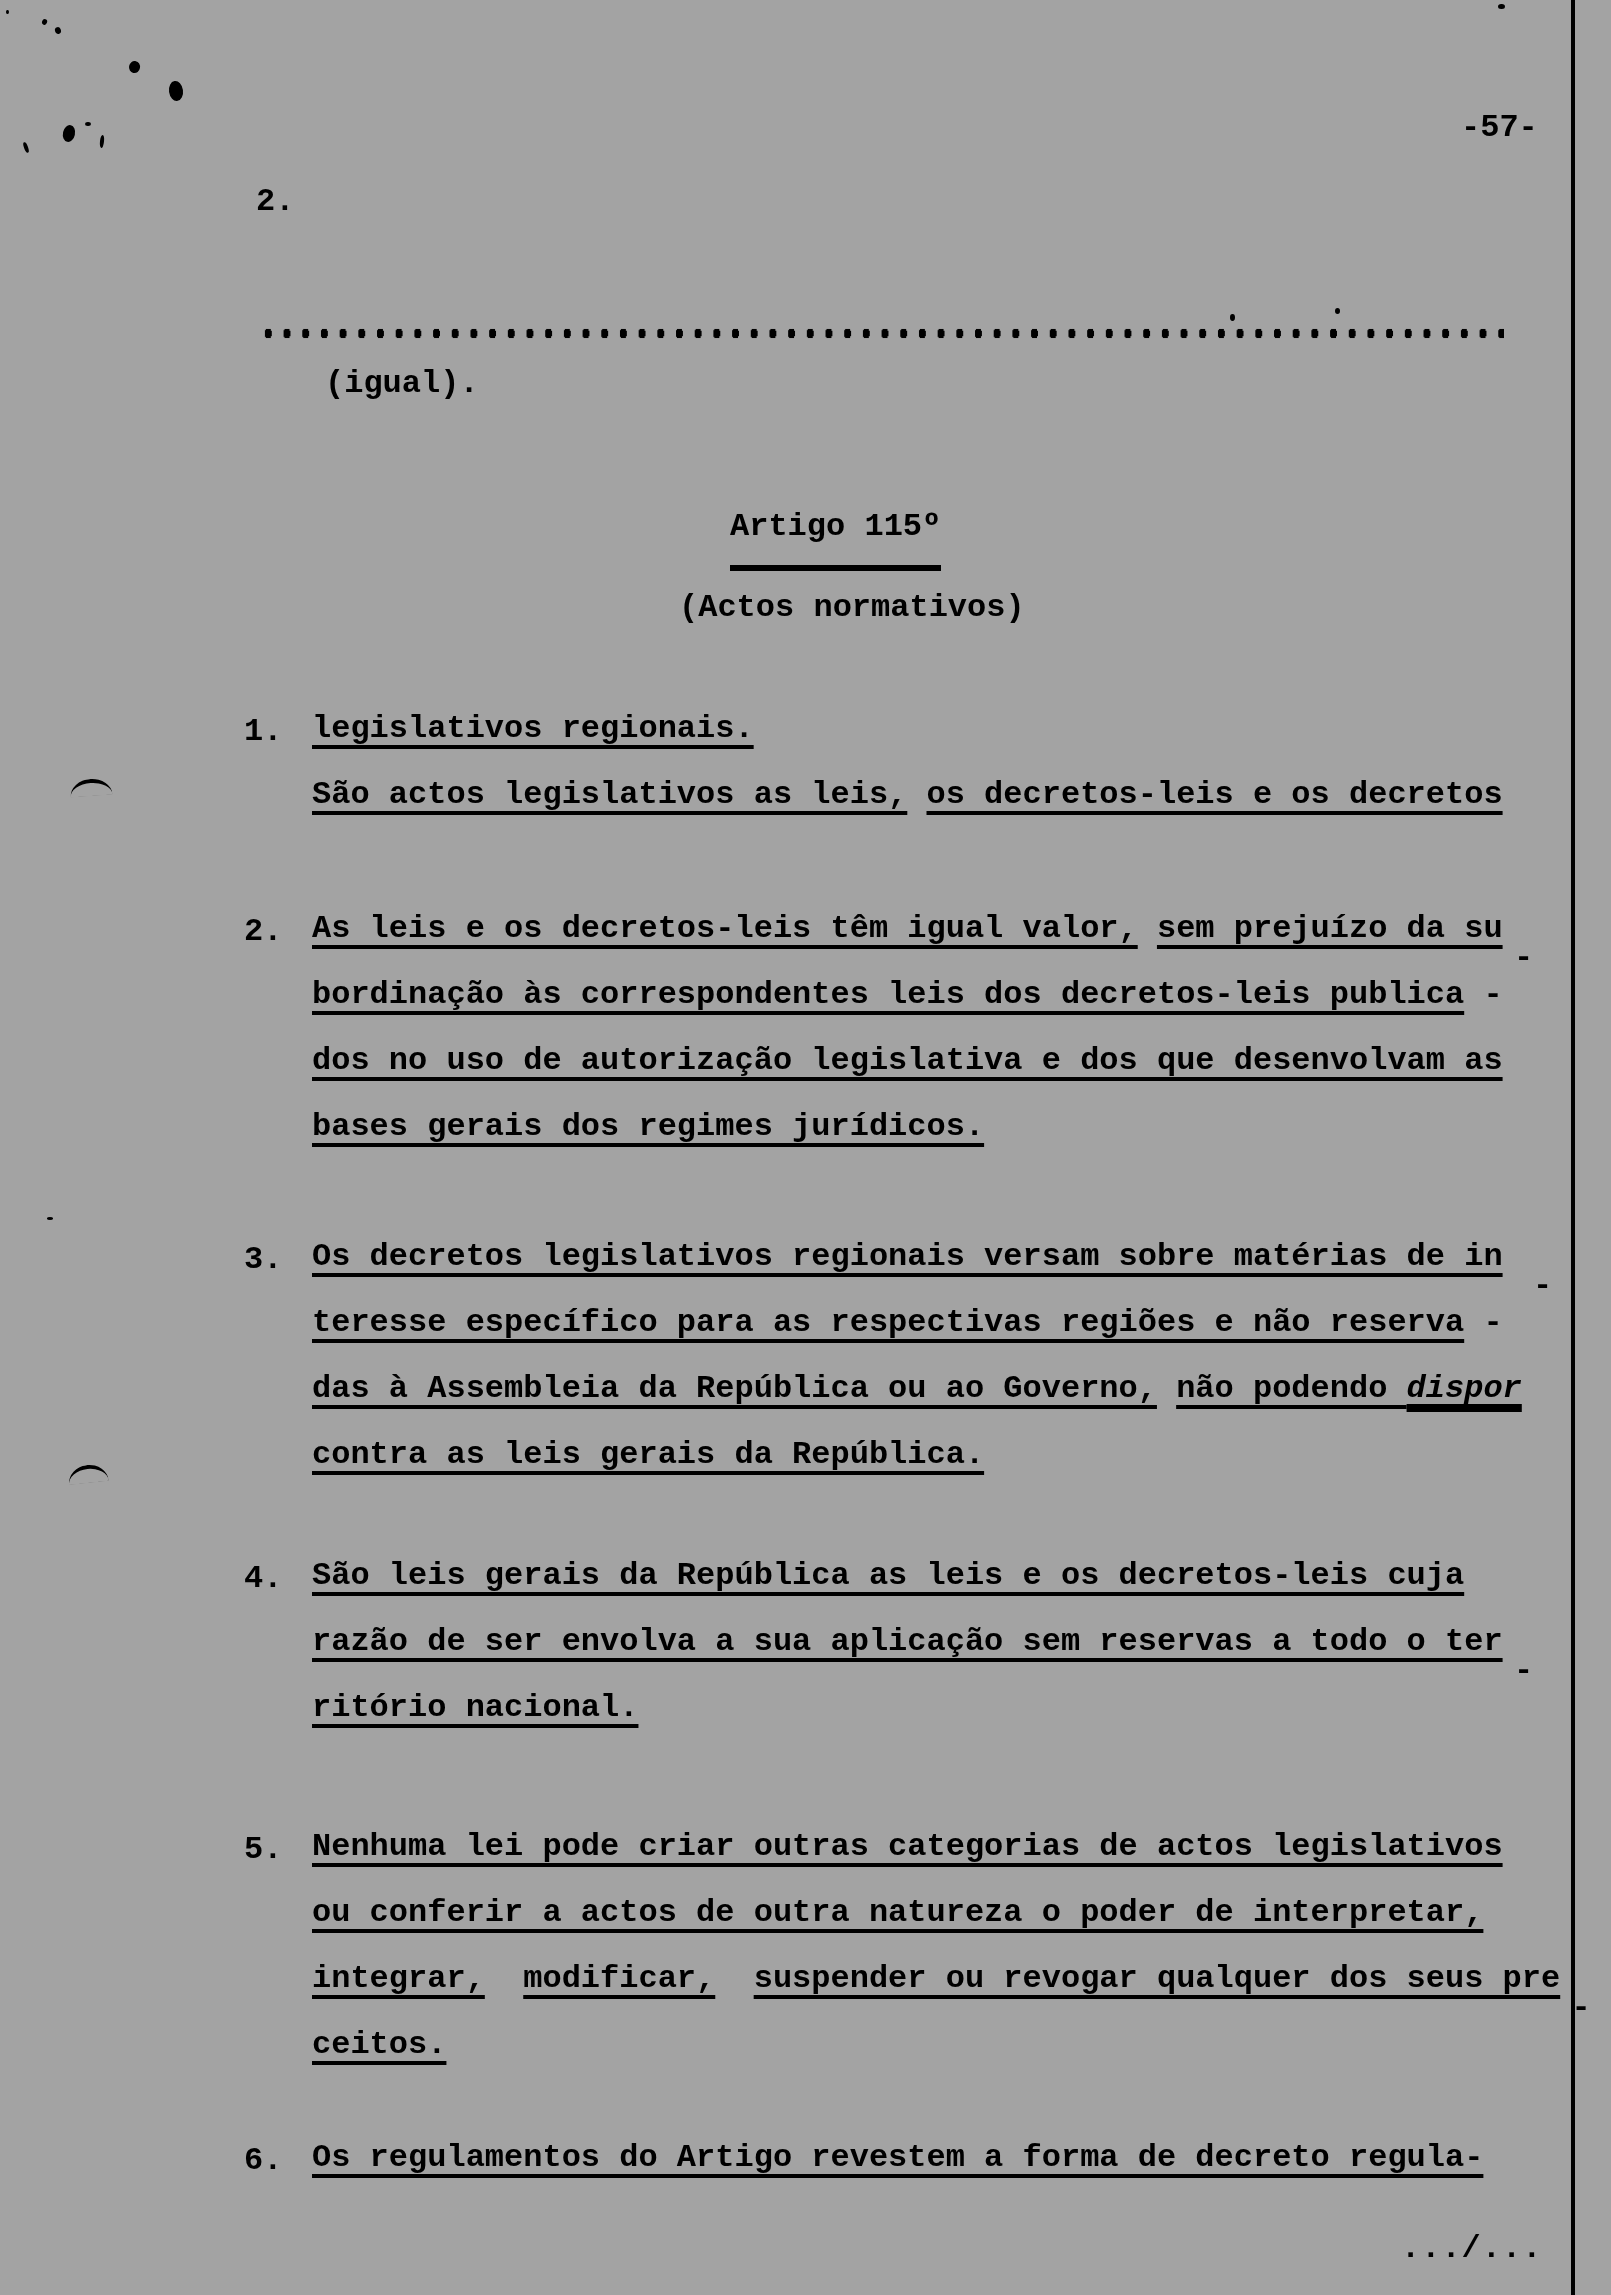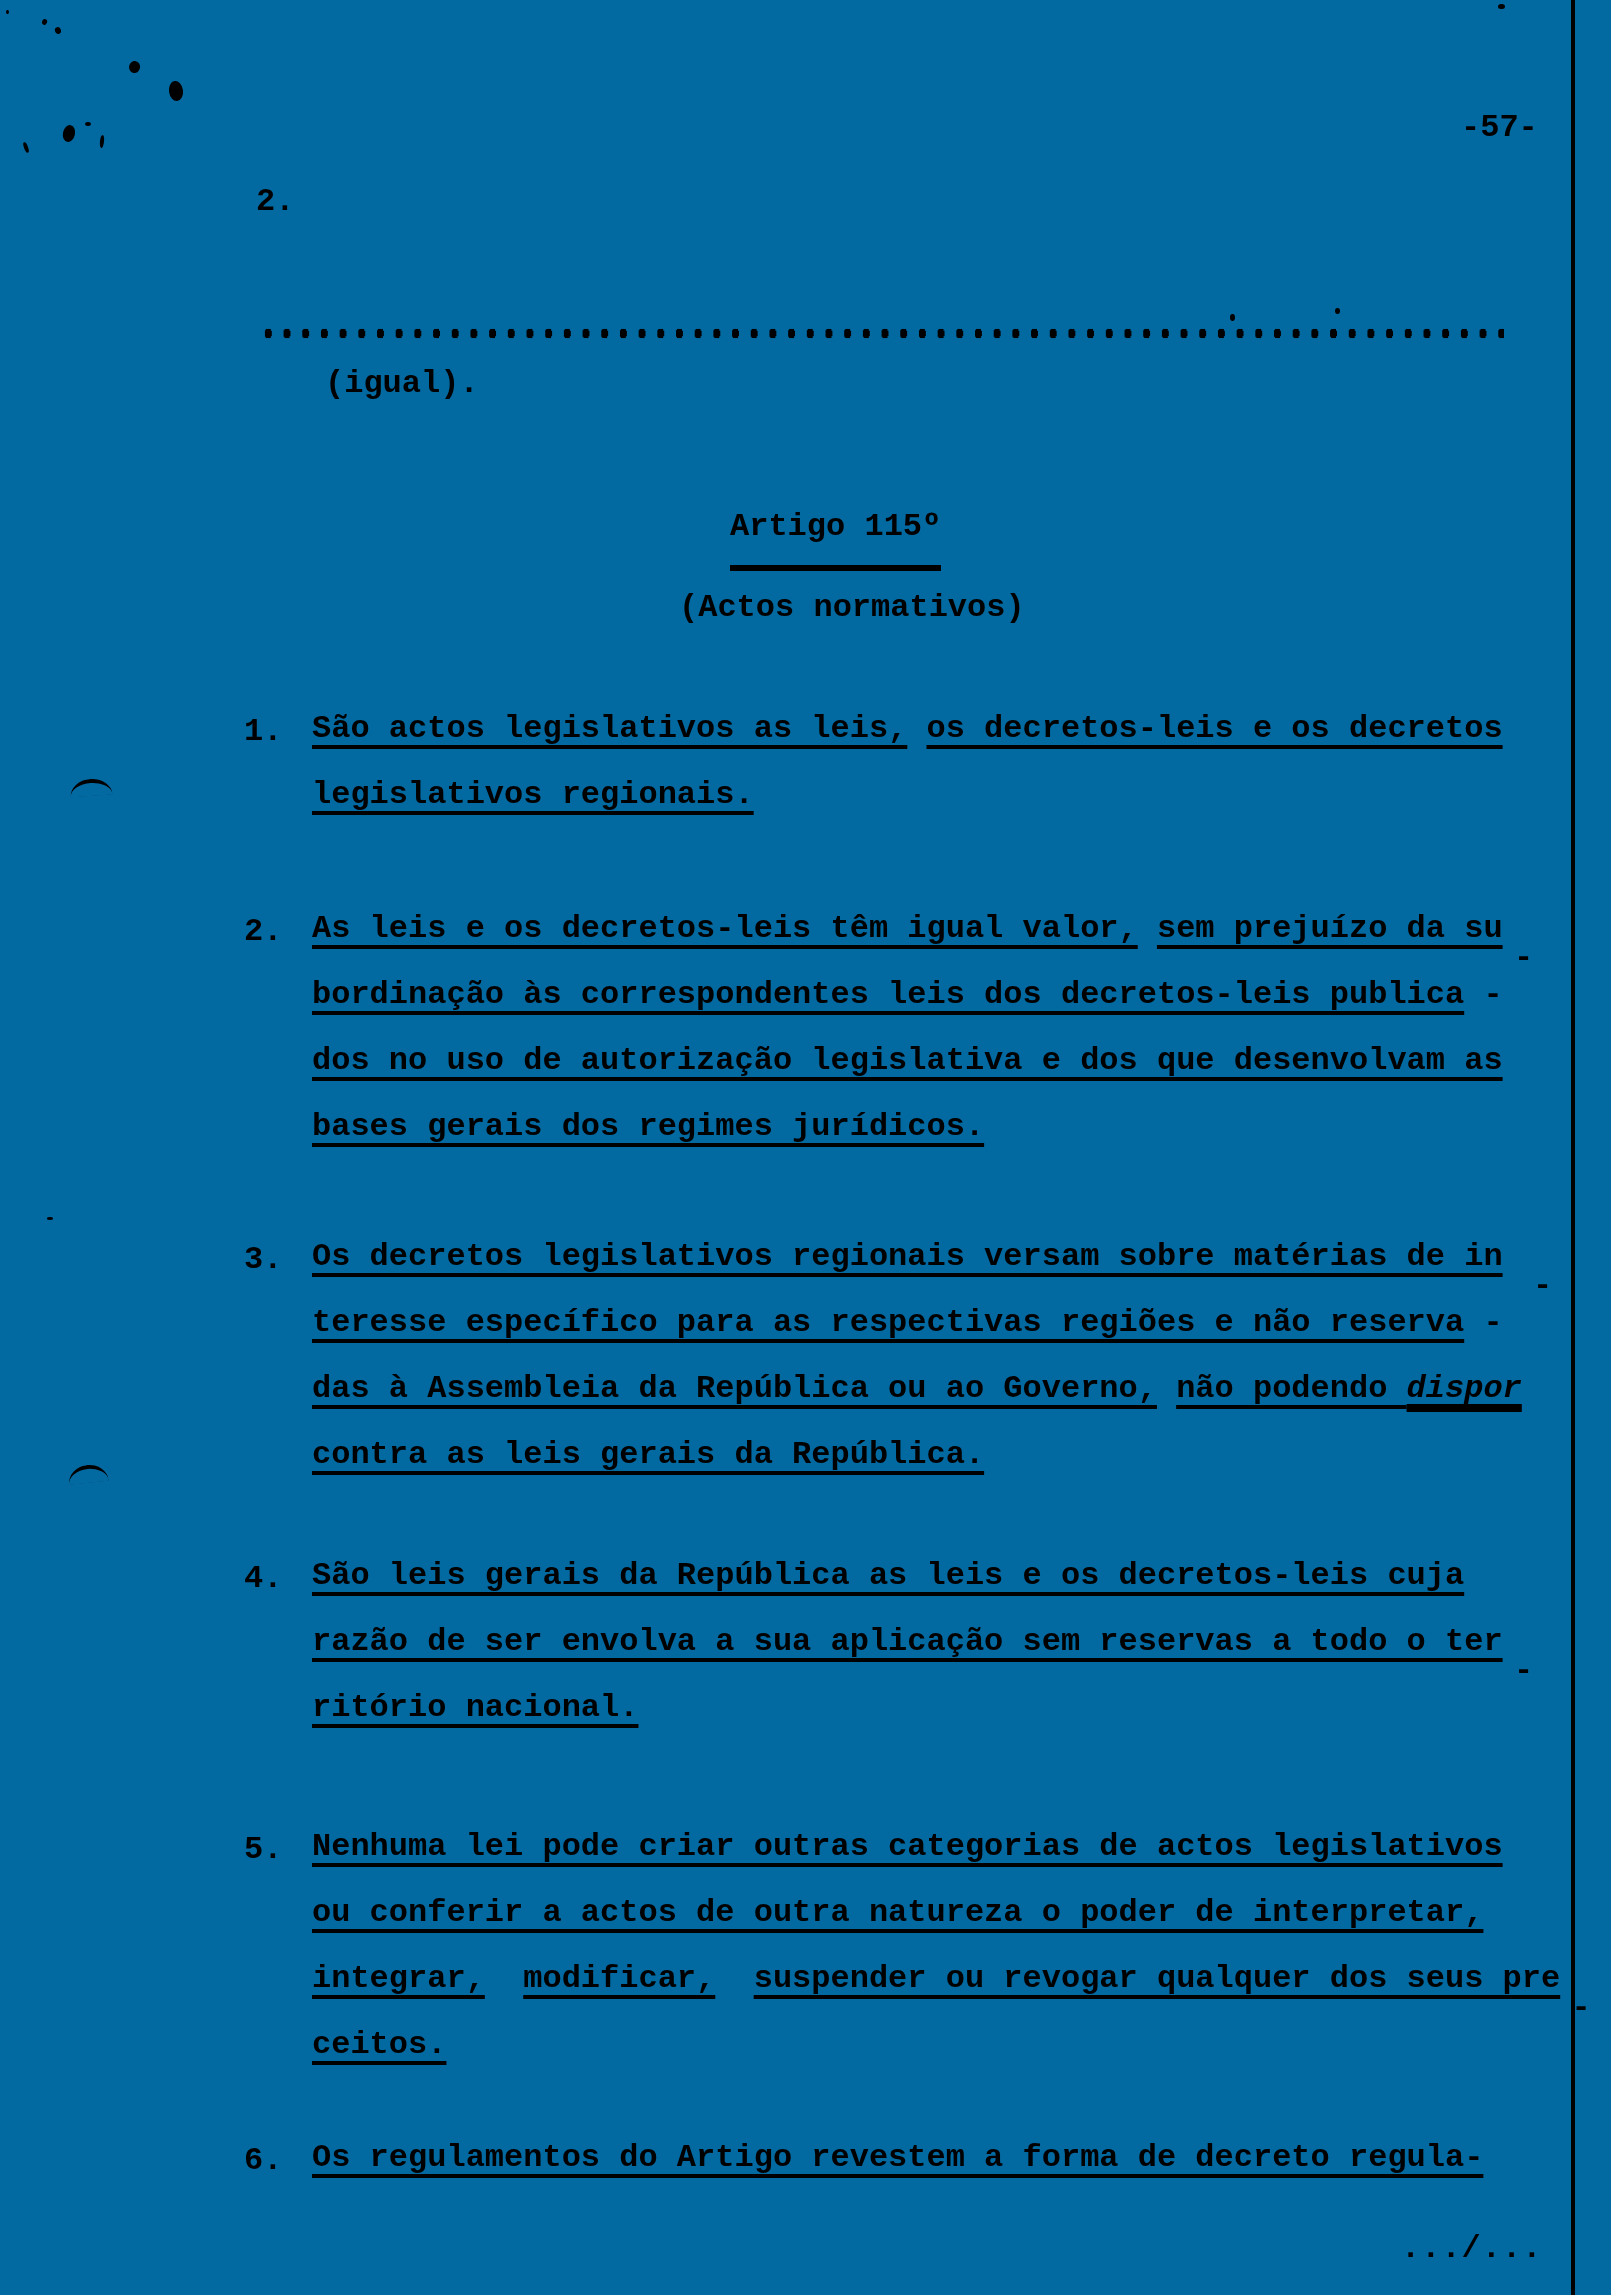--- a/index.html
+++ b/index.html
@@ -1,20 +1,20 @@
 <!DOCTYPE html>
 <html style="font-size:7.9px"><head>
 <meta charset="utf-8">
 <style>
   html,body{margin:0;padding:0;background:#e8e8e8;}
   .page{
     position:relative;
     width:1612px;
     height:2295px;
-    background:#0369a1;
+    background:#a3a3a3;
     overflow:hidden;
     font-family:"Liberation Mono","DejaVu Sans Mono",monospace;
     font-weight:700;
     font-size:32px;
     color:#000;
   }
   .abs{position:absolute;}
   
   .para{position:absolute;left:244px;white-space:pre;}
   .num{position:absolute;left:0;top:0;}
@@ -79,21 +79,21 @@
   </div>
 
   <div class="dotline"></div>
   <div class="speck" style="left:1230px;top:314px;width:4.9px;height:6.9px;"></div>
   <div class="speck" style="left:1335px;top:308px;width:5.4px;height:6.4px;"></div>
 
   <div class="heading" style="left:730px;top:508px;">Artigo 115º</div>
   <div class="subheading" style="left:679px;top:589px;text-align:right;">(Actos normativos)</div>
 
   <div id="items-root">
-      <div class="para" style="top: 713px;"><span class="num">1.</span><div class="lines"><div class="line"><span class="u">São actos legislativos as leis,</span><span class="plain"> </span><span class="u">os decretos-leis e os decretos</span></div><div class="line"><span class="u">legislativos regionais.</span></div></div></div>
+      <div class="para" style="top: 713px;"><span class="num">1.</span><div class="lines"><div class="line"><span class="u">legislativos regionais.</span></div><div class="line"><span class="u">São actos legislativos as leis,</span><span class="plain"> </span><span class="u">os decretos-leis e os decretos</span></div></div></div>
       <div class="para" style="top: 913px;"><span class="num">2.</span><div class="lines"><div class="line"><span class="u">As leis e os decretos-leis têm igual valor,</span><span class="plain"> </span><span class="u">sem prejuízo da su</span><span class="mdash">-</span></div><div class="line"><span class="u">bordinação às correspondentes leis dos decretos-leis publica</span><span class="plain"> -</span></div><div class="line"><span class="u">dos no uso de autorização legislativa e dos que desenvolvam as</span></div><div class="line"><span class="u">bases gerais dos regimes jurídicos.</span></div></div></div>
       <div class="para" style="top: 1241px;"><span class="num">3.</span><div class="lines"><div class="line"><span class="u">Os decretos legislativos regionais versam sobre matérias de in</span><span class="mdash">-</span></div><div class="line"><span class="u">teresse específico para as respectivas regiões e não reserva</span><span class="plain"> -</span></div><div class="line"><span class="u">das à Assembleia da República ou ao Governo,</span><span class="plain"> </span><span class="u">não podendo </span><span class="u u2">dispor</span></div><div class="line"><span class="u">contra as leis gerais da República.</span></div></div></div>
       <div class="para" style="top: 1560px;"><span class="num">4.</span><div class="lines"><div class="line"><span class="u">São leis gerais da República as leis e os decretos-leis cuja</span></div><div class="line"><span class="u">razão de ser envolva a sua aplicação sem reservas a todo o ter</span><span class="mdash">-</span></div><div class="line"><span class="u">ritório nacional.</span></div></div></div>
       <div class="para" style="top: 1831px;"><span class="num">5.</span><div class="lines"><div class="line"><span class="u">Nenhuma lei pode criar outras categorias de actos legislativos</span></div><div class="line"><span class="u">ou conferir a actos de outra natureza o poder de interpretar,</span></div><div class="line"><span class="u">integrar,</span><span class="plain">  </span><span class="u">modificar,</span><span class="plain">  </span><span class="u">suspender ou revogar qualquer dos seus pre</span><span class="mdash">-</span></div><div class="line"><span class="u">ceitos.</span></div></div></div>
       <div class="para" style="top: 2142px;"><span class="num">6.</span><div class="lines"><div class="line"><span class="u">Os regulamentos do Artigo revestem a forma de decreto regula-</span></div></div></div>
     </div>
 
   <div class="contmark" style="left:1401px;top:2230px;">.../...</div>
 
   <div class="arc" style="left:70px;top:779px;width:42px;height:12.8px;transform:rotate(-4deg);"></div>

